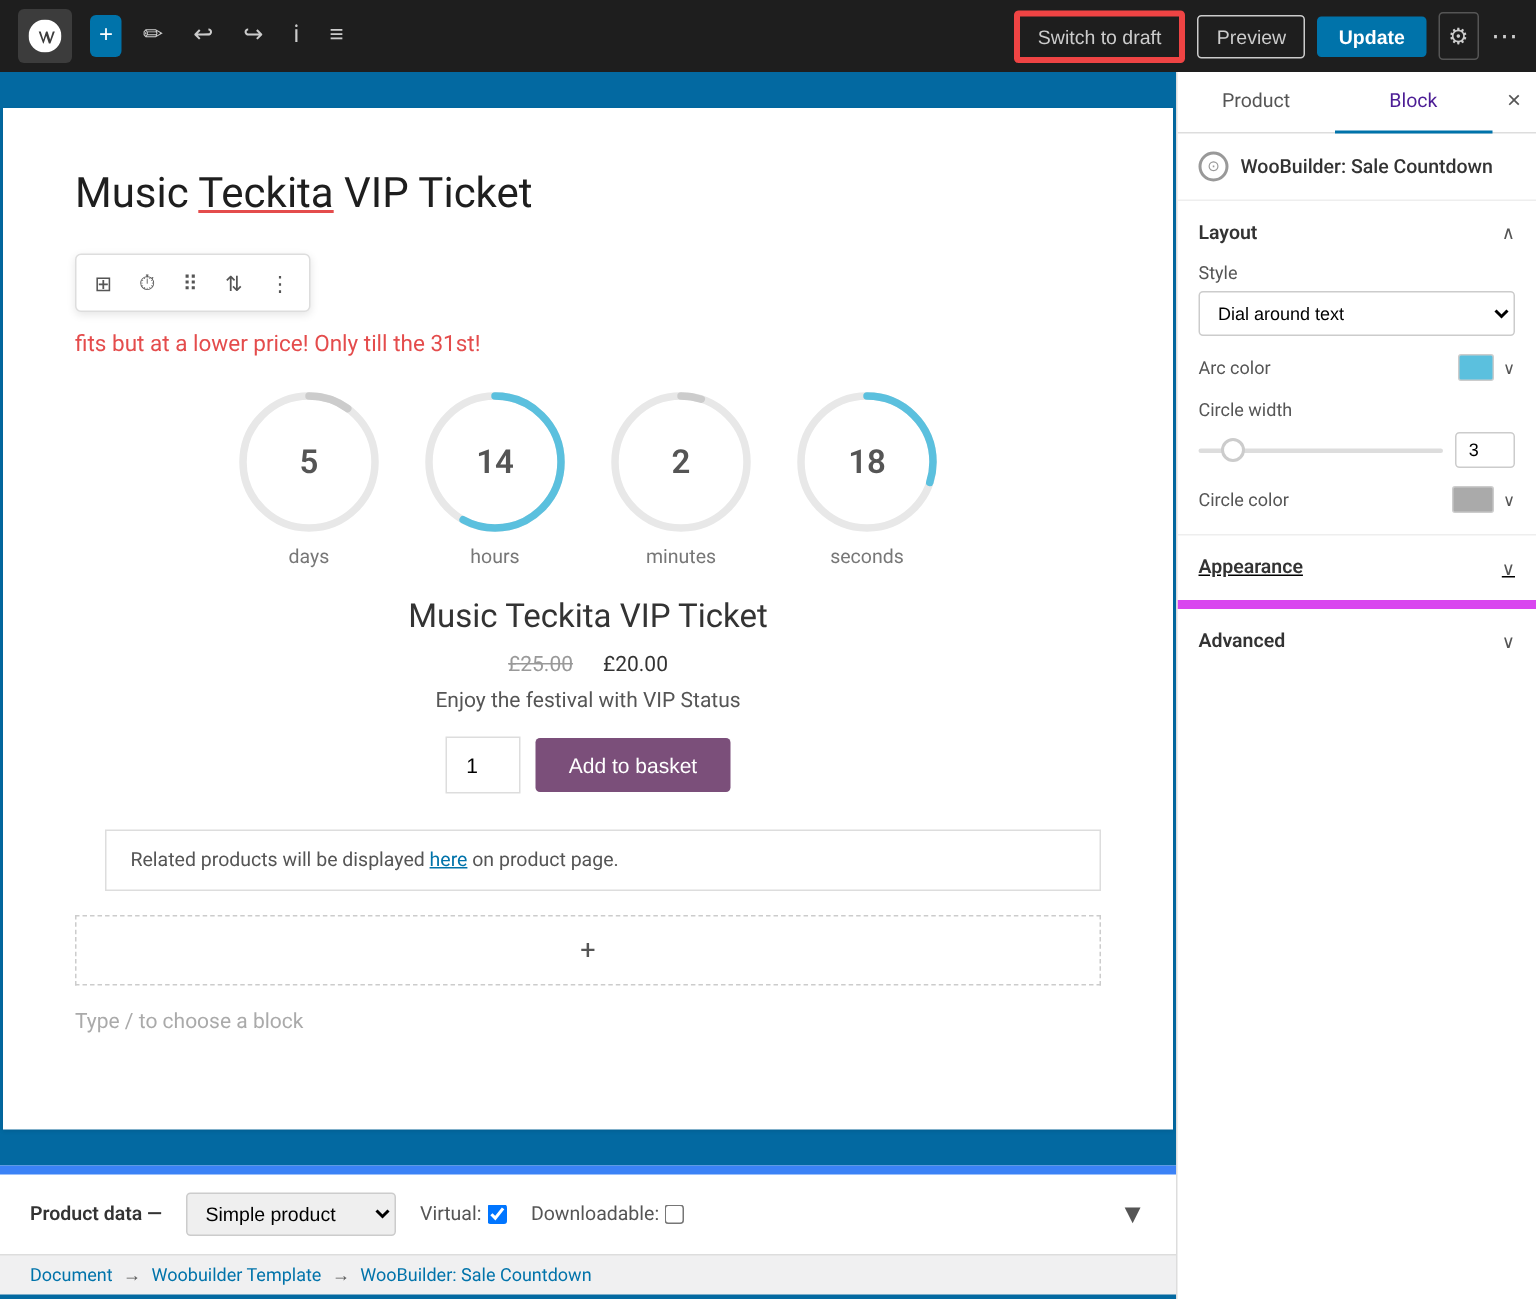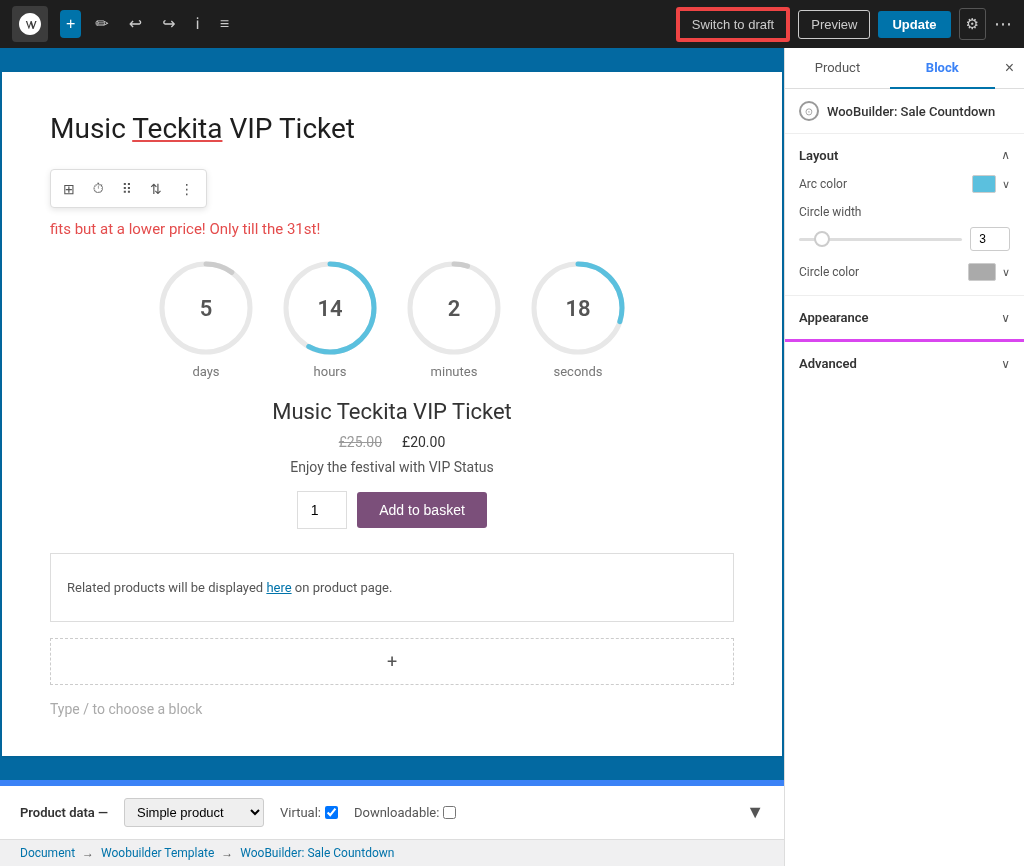--- a/index.html
+++ b/index.html
@@ -63,21 +63,21 @@
     .product-price { text-align: center; margin-bottom: 8px; }
     .price-old { text-decoration: line-through; color: #999; font-size: 14px; margin-right: 16px; }
     .price-new { color: #333; font-size: 14px; }
     .product-desc { text-align: center; color: #555; font-size: 14px; margin-bottom: 16px; }
     .add-to-basket-row { display: flex; justify-content: center; gap: 10px; align-items: center; margin-bottom: 24px; }
     .qty-input { width: 50px; height: 38px; border: 1px solid #ddd; text-align: center; font-size: 14px; }
     .btn-add-basket { background: #7b4f7a; color: white; border: none; padding: 10px 22px; border-radius: 3px; cursor: pointer; font-size: 14px; }
 
     
     .related-products-box {
-      border: 1px solid #ddd; padding: 26px 16px; color: #555; font-size: 13px; margin-bottom: 16px;
+      border: 1px solid #ddd; padding: 12px 16px; color: #555; font-size: 13px; margin-bottom: 16px; margin-left: 20px;
     }
     .related-products-box a { color: #0073aa; }
 
     
     .add-block-row { border: 1px dashed #ccc; display: flex; align-items: center; justify-content: center; padding: 12px; cursor: pointer; color: #555; font-size: 18px; margin-bottom: 16px; }
 
     
     .type-prompt { color: #aaa; font-size: 14px; margin-bottom: 24px; }
 
     
@@ -96,21 +96,21 @@
 
     
     #right-sidebar {
       width: 240px; background: white; border-left: 1px solid #ddd; display: flex; flex-direction: column; flex-shrink: 0; overflow-y: auto;
     }
 
     .sidebar-tabs { display: flex; border-bottom: 1px solid #ddd; position: relative; align-items: center; }
     .sidebar-tab {
       flex: 1; text-align: center; padding: 12px 8px; font-size: 13px; cursor: pointer; color: #555; border-bottom: 2px solid transparent; margin-bottom: -1px;
     }
-    .sidebar-tab.active { color: #3b82f6; border-bottom: 2px solid #0073aa; font-weight: 700; }
+    .sidebar-tab.active { color: #4c1d95; border-bottom: 2px solid #0073aa; font-weight: 400; }
     .sidebar-close { margin-left: auto; background: none; border: none; cursor: pointer; font-size: 16px; color: #555; padding: 8px 10px; }
 
     .woobuilder-header { display: flex; align-items: center; gap: 8px; padding: 12px 14px; border-bottom: 1px solid #eee; }
     .woobuilder-icon { width: 20px; height: 20px; border: 2px solid #999; border-radius: 50%; display: flex; align-items: center; justify-content: center; font-size: 10px; color: #999; }
     .woobuilder-title { font-size: 13px; font-weight: 500; color: #333; }
     .sidebar-section-title { font-size: 13px; font-weight: 600; color: #333; }
     .sidebar-section-chevron { font-size: 12px; color: #555; }
 
     
     .layout-section { padding: 14px; border-bottom: 1px solid #eee; }
@@ -130,21 +130,21 @@
     .circle-width-row { margin-bottom: 12px; }
     .circle-width-label { font-size: 12px; color: #555; margin-bottom: 8px; }
     .circle-width-controls { display: flex; align-items: center; gap: 8px; }
     .circle-width-slider { flex: 1; -webkit-appearance: none; height: 3px; background: #ddd; border-radius: 2px; outline: none; }
     .circle-width-slider::-webkit-slider-thumb { -webkit-appearance: none; width: 16px; height: 16px; background: white; border: 2px solid #ccc; border-radius: 50%; cursor: pointer; }
     .circle-width-input { width: 40px; border: 1px solid #ccc; padding: 4px 6px; font-size: 12px; border-radius: 3px; text-align: center; }
 
     .circle-color-row { display: flex; align-items: center; justify-content: space-between; }
     .circle-color-swatch { width: 28px; height: 18px; background: #aaa; border-radius: 2px; border: 1px solid #ccc; cursor: pointer; }
 
-    .appearance-section { padding: 14px; border-bottom: 3px solid #d946ef; }
+    .appearance-section { padding: 14px; border-bottom: 6px solid #d946ef; text-decoration: underline; }
     .appearance-header { display: flex; align-items: center; justify-content: space-between; cursor: pointer; }
 
     .advanced-section { padding: 14px; }
     .advanced-header { display: flex; align-items: center; justify-content: space-between; cursor: pointer; }
   </style>
 </head>
 <body>
 
 <div id="top-toolbar">
   <div class="wp-logo">
@@ -296,20 +296,26 @@
       <div class="woobuilder-icon">⊙</div>
       <span class="woobuilder-title">WooBuilder: Sale Countdown</span>
     </div>
 
     <div class="layout-section">
       <div class="layout-header">
         <span class="layout-title">Layout</span>
         <span class="layout-chevron">∧</span>
       </div>
 
+      <div style="margin-top: 12px;">
+        <div class="field-label">Style</div>
+        <select class="field-select">
+          <option>Dial around text</option>
+        </select>
+      </div>
 
       <div class="color-row">
         <span class="color-label">Arc color</span>
         <div class="color-swatch-row">
           <div class="color-swatch" style="background:#5bc0de;"></div>
           <span class="color-chevron">∨</span>
         </div>
       </div>
 
       <div class="circle-width-row">

